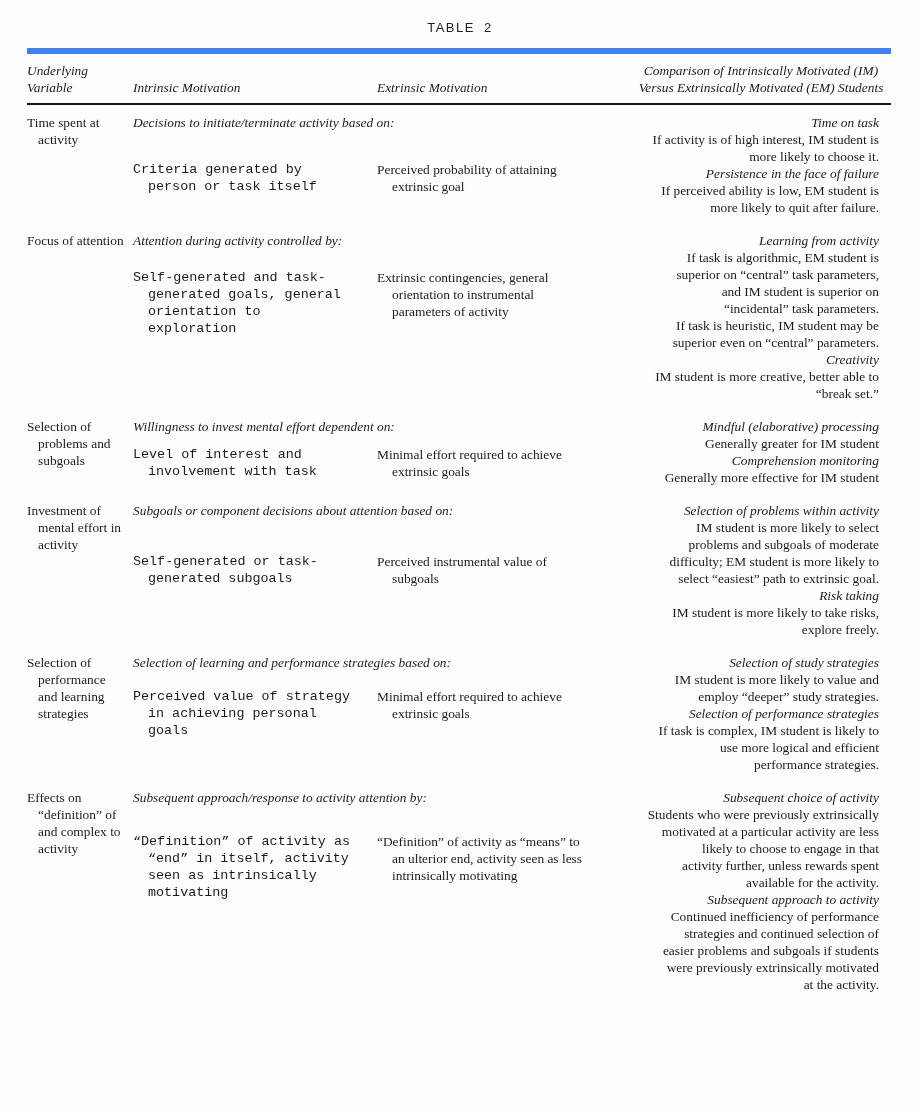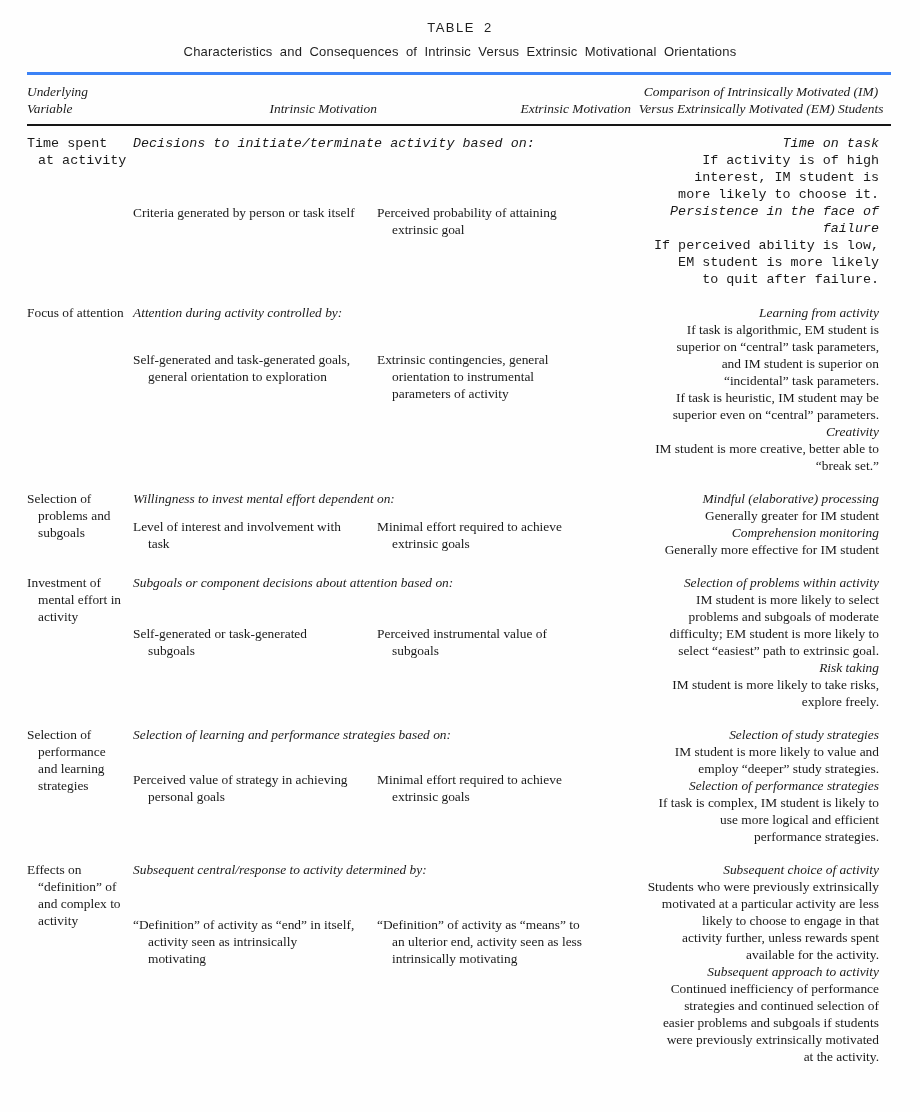--- a/index.html
+++ b/index.html
@@ -29,68 +29,68 @@
   }
   table.paper-table {
     margin: 13px 0 0 27px;
     width: 864px;
     border-collapse: collapse;
     table-layout: fixed;
     font-family: "Liberation Serif", "DejaVu Serif", serif;
     font-size: 13.4px;
     line-height: 17px;
     color: #1a1a1a;
-    border-top: 3px solid #3b82f6;
+    border-top: 6px solid #3b82f6;
   }
   thead th {
     font-weight: normal;
     font-style: italic;
     vertical-align: bottom;
     padding: 8px 0 7px 0;
     border-bottom: 2.5px solid #161616;
   }
   th.var-h  { text-align: left; }
-  th.im-h, th.em-h { text-align: right; font-style: italic; }
+  th.im-h, th.em-h { text-align: left; font-style: italic; }
   th.comp-h { }
   tbody td { vertical-align: top; padding: 0; }
-  tbody tr.row-top:first-child > td { padding-top: 9px; font-family: Liberation Mono, monospace; }
+  tbody tr.row-top:first-child > td { padding-top: 9px; }
   .cell-var {
     padding-left: 11px;
     text-indent: -11px;
     padding-right: 6px;
   }
   .cell-span {
     text-align: left;
     font-style: italic;
   }
   .cell-im {
     padding-left: 15px;
     text-indent: -15px;
     padding-right: 22px;
+    font-family: Liberation Mono, monospace;
   }
   .cell-em {
     padding-left: 15px;
     text-indent: -15px;
     padding-right: 48px;
     margin-top: 36px;
   }
   .cell-comp { padding-bottom: 16px; padding-right: 12px; text-align: right; }
   .comp-heading { font-style: italic; }
   .comp-item {
     padding-left: 29px;
     text-indent: -16px;
   }
 </style>
 </head>
 <body>
 
 <div class="page">
   <div class="title-block">
     <div class="table-label">TABLE 2</div>
-    <div class="table-caption">Characteristics and Consequences of Intrinsic Versus Extrinsic Motivational Orientations</div>
   </div>
 
   <table class="paper-table">
     <colgroup>
       <col style="width:106px">
       <col style="width:244px">
       <col style="width:254px">
       <col style="width:260px">
     </colgroup>
     <thead>
@@ -168,21 +168,21 @@
             <div class="comp-heading">Selection of performance strategies</div>
             <div class="comp-item">If task is complex, IM student is likely to use more logical and efficient performance strategies.</div>
           </td>
         </tr>
         <tr class="row-body">
           <td class="cell-im">Perceived value of strategy in achieving personal goals</td>
           <td class="cell-em">Minimal effort required to achieve extrinsic goals</td>
         </tr>
         <tr class="row-top">
           <td class="cell-var" rowspan="2">Effects on “definition” of and complex to activity</td>
-          <td class="cell-span" colspan="2">Subsequent central/response to activity determined by:</td>
+          <td class="cell-span" colspan="2">Subsequent approach/response to activity attention by:</td>
           <td class="cell-comp" rowspan="2">
             <div class="comp-heading">Subsequent choice of activity</div>
             <div class="comp-item">Students who were previously extrinsically motivated at a particular activity are less likely to choose to engage in that activity further, unless rewards spent available for the activity.</div>
             <div class="comp-heading">Subsequent approach to activity</div>
             <div class="comp-item">Continued inefficiency of performance strategies and continued selection of easier problems and subgoals if students were previously extrinsically motivated at the activity.</div>
           </td>
         </tr>
         <tr class="row-body">
           <td class="cell-im">“Definition” of activity as “end” in itself, activity seen as intrinsically motivating</td>
           <td class="cell-em">“Definition” of activity as “means” to an ulterior end, activity seen as less intrinsically motivating</td>

